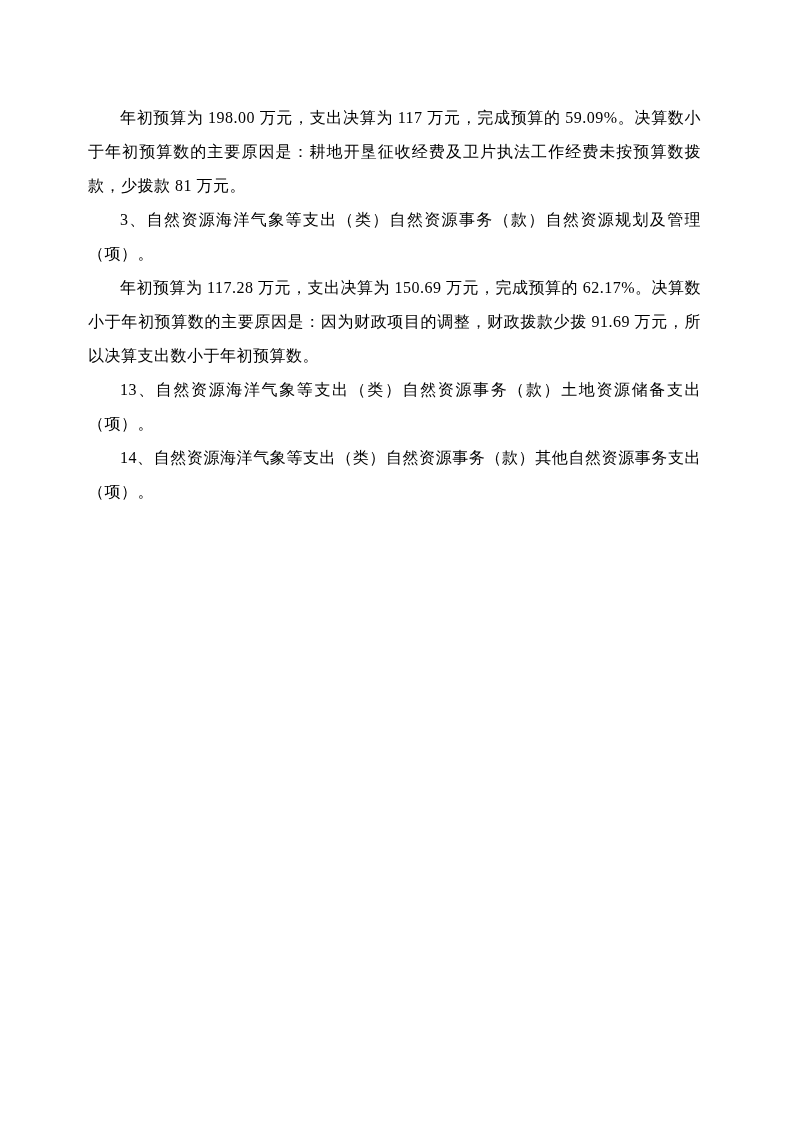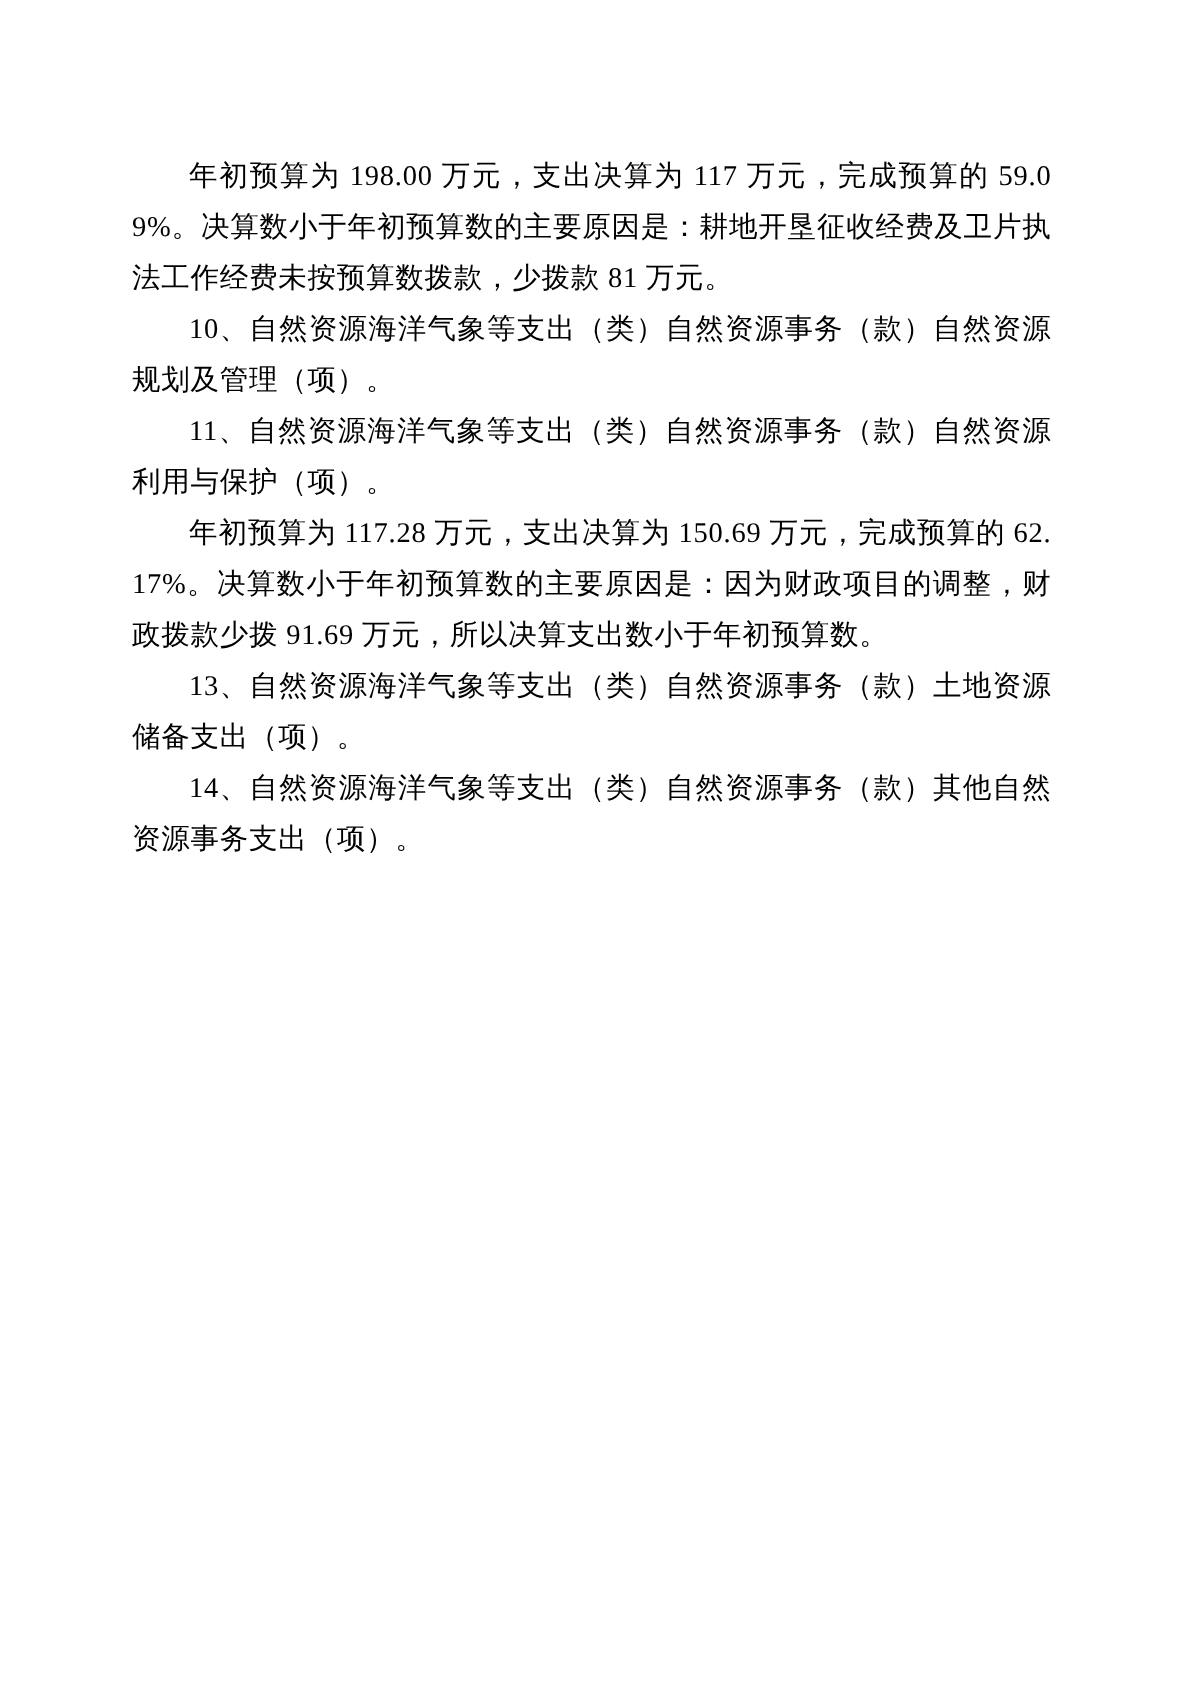--- a/index.html
+++ b/index.html
@@ -9,38 +9,37 @@
   }
   .page {
     position: relative;
     width: 793px;
     height: 1122px;
     background: #ffffff;
     box-sizing: border-box;
     padding: 101px 92px 0 88px;
     overflow: hidden;
     font-family: "Liberation Serif", "DejaVu Serif", serif;
-    font-size: 19px;
+    font-size: 16px;
     line-height: 34px;
     color: #000000;
   }
   .para {
     margin: 0;
     padding: 0;
     text-indent: 2em;
     text-align: justify;
     word-break: break-all;
     letter-spacing: 0.5px;
   }
 </style>
 </head>
 <body>
 
 <div class="page" style="background: rgb(255, 255, 255); color: rgb(0, 0, 0);">
   <div>
       <p class="para body">年初预算为 198.00 万元，支出决算为 117 万元，完成预算的 59.09%。决算数小于年初预算数的主要原因是：耕地开垦征收经费及卫片执法工作经费未按预算数拨款，少拨款 81 万元。</p>
-      <p class="para item">10、自然资源海洋气象等支出（类）自然资源事务（款）自然资源规划及管理（项）。</p>
-      <p class="para item">11、自然资源海洋气象等支出（类）自然资源事务（款）自然资源利用与保护（项）。</p>
+      <p class="para item">3、自然资源海洋气象等支出（类）自然资源事务（款）自然资源规划及管理（项）。</p>
       <p class="para body">年初预算为 117.28 万元，支出决算为 150.69 万元，完成预算的 62.17%。决算数小于年初预算数的主要原因是：因为财政项目的调整，财政拨款少拨 91.69 万元，所以决算支出数小于年初预算数。</p>
       <p class="para item">13、自然资源海洋气象等支出（类）自然资源事务（款）土地资源储备支出（项）。</p>
       <p class="para item">14、自然资源海洋气象等支出（类）自然资源事务（款）其他自然资源事务支出（项）。</p>
     </div>
 </div>
 
 </body></html>

